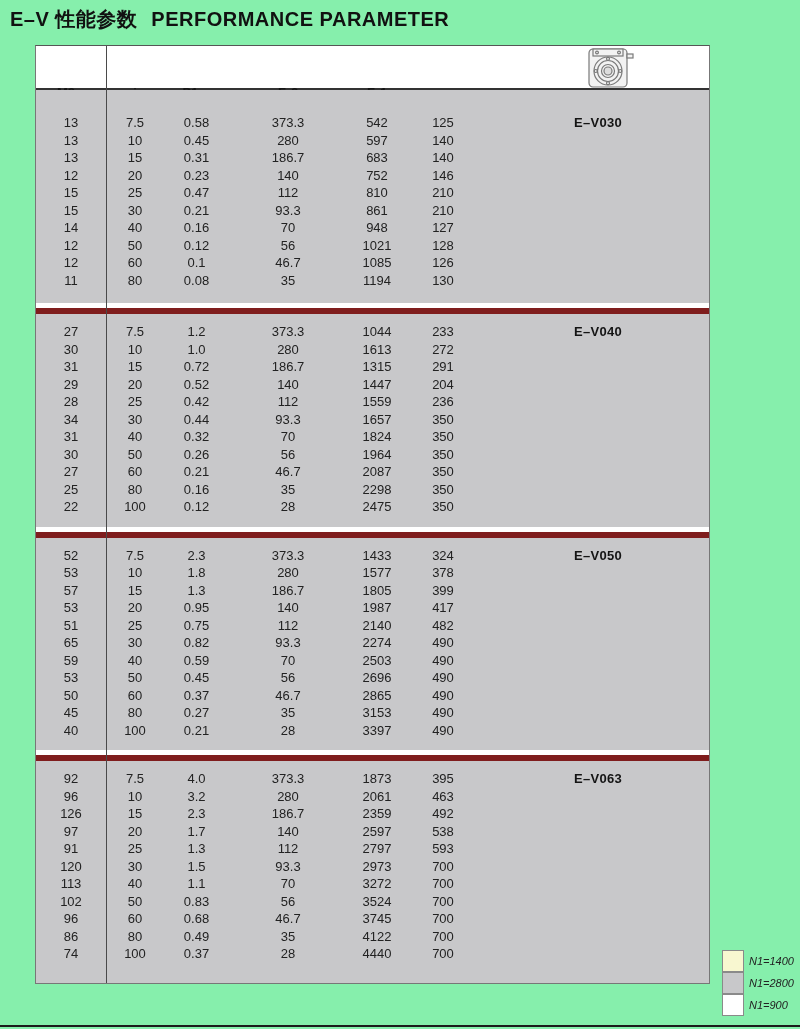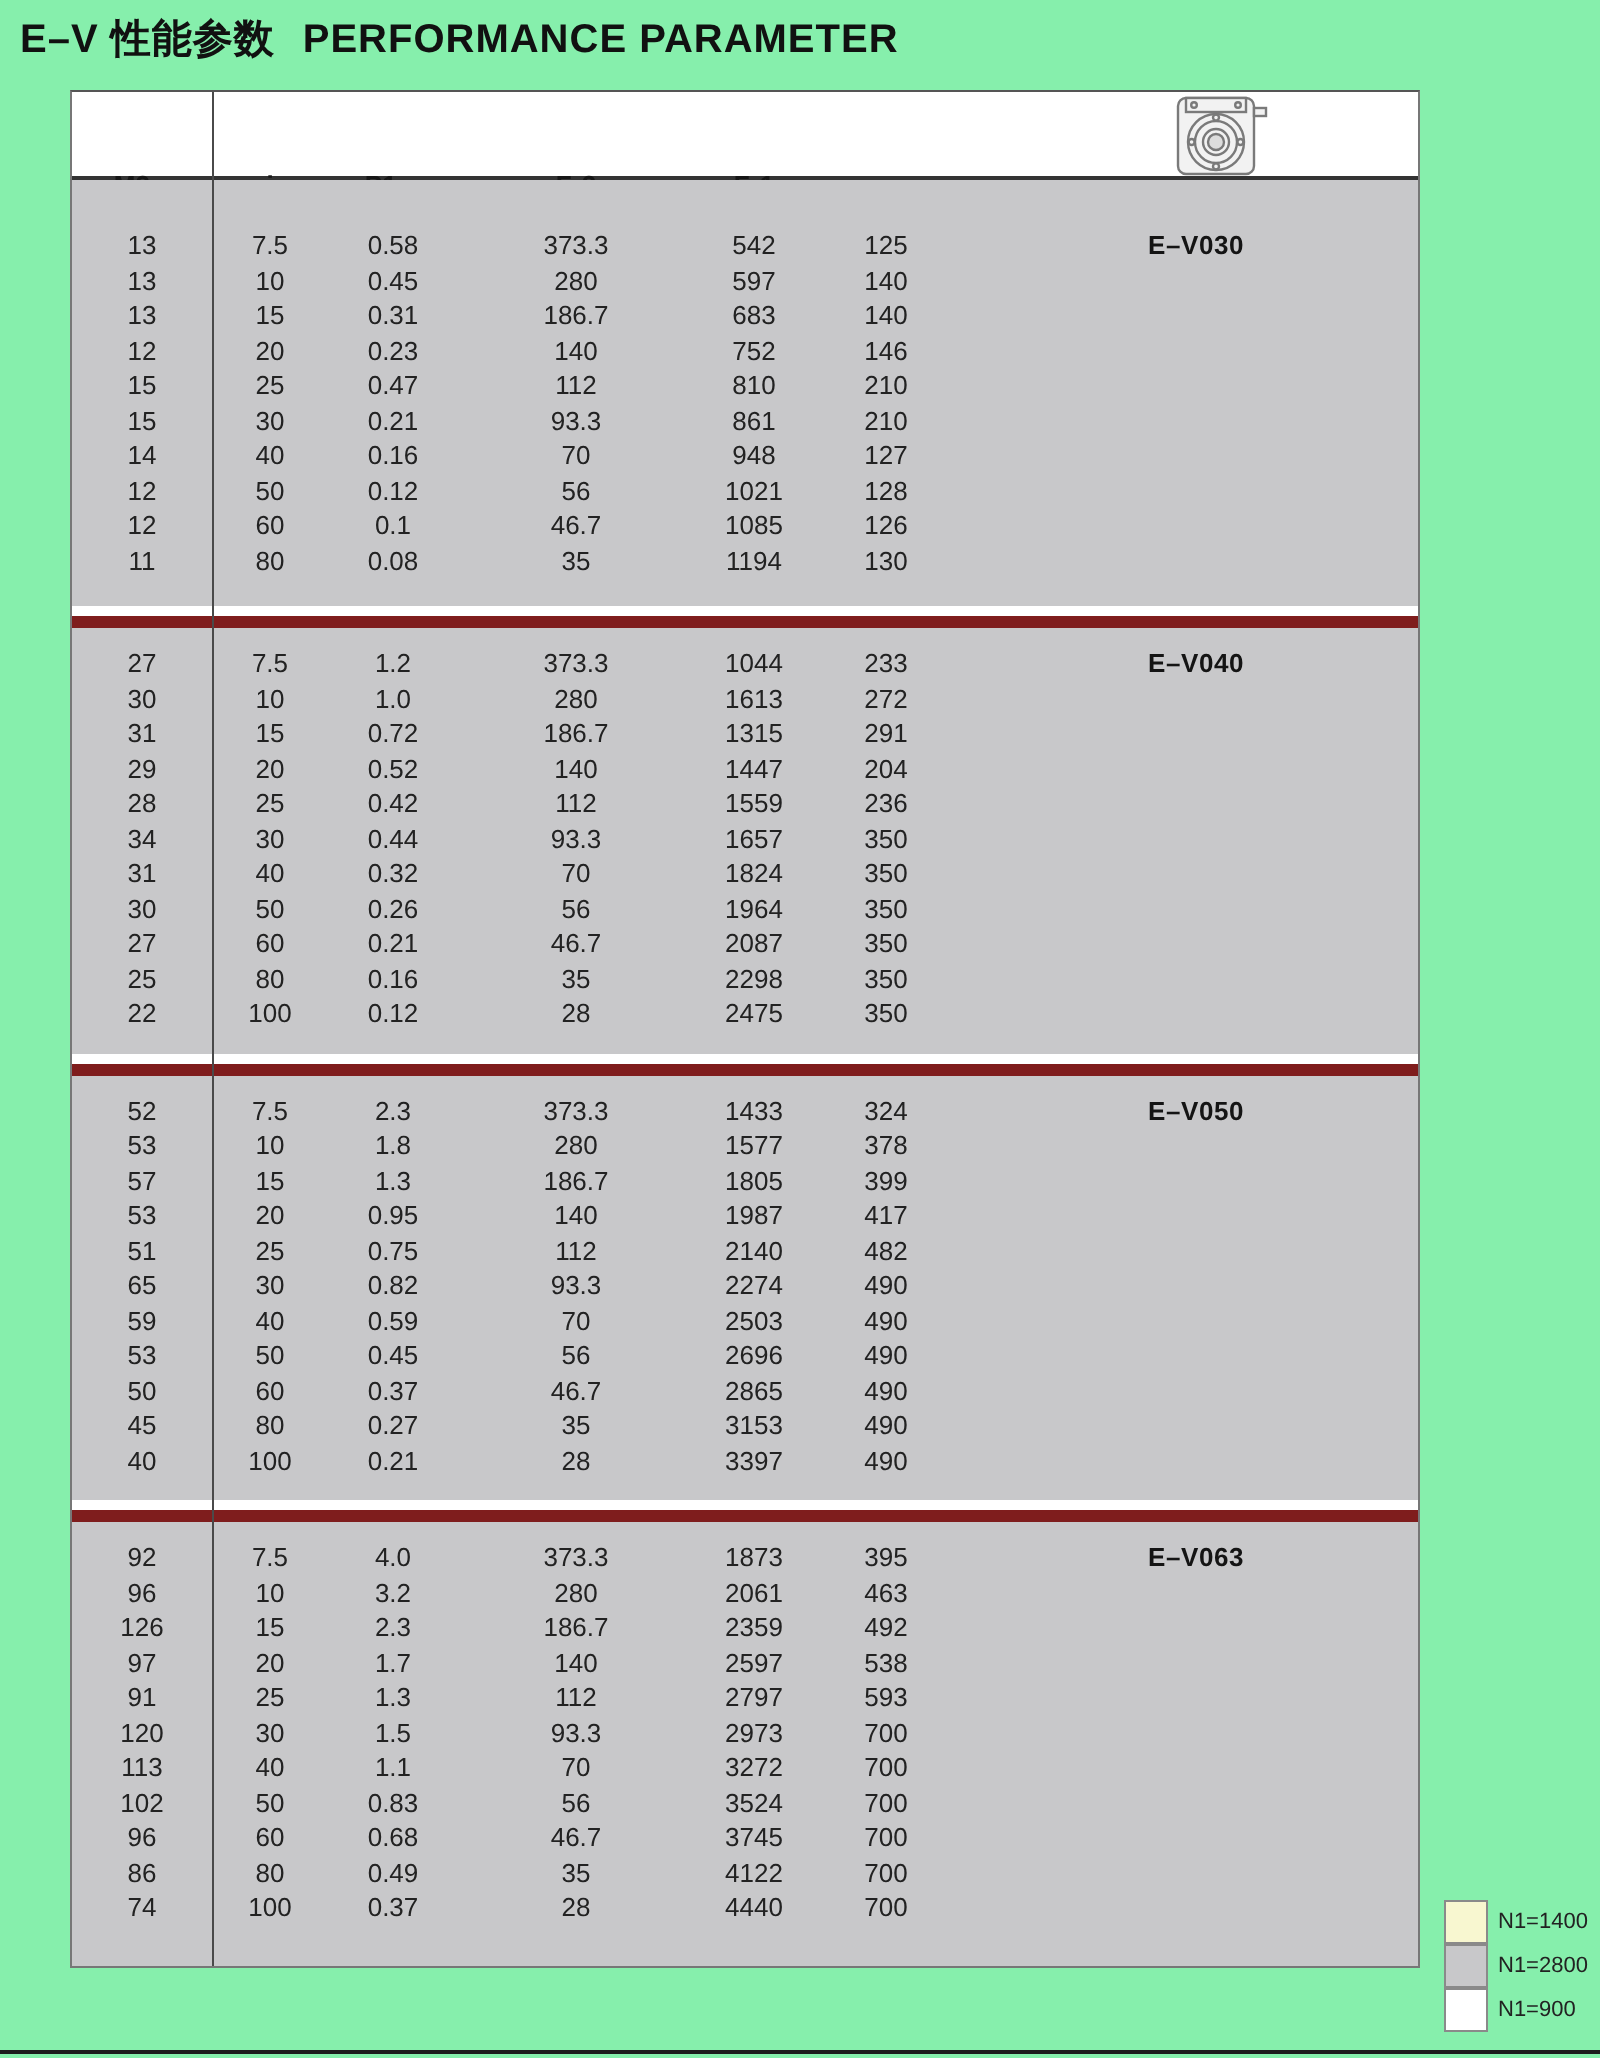--- a/index.html
+++ b/index.html
@@ -31,21 +31,21 @@
     line-height:17.5px; font-size:13px; color:#222; }
   .cell { text-align:center; }
   .cell.model { text-align:left; padding-left:95px; font-weight:bold; color:#141414;
     letter-spacing:0.3px; }
 
   .vline { position:absolute; left:70px; top:0; bottom:0; width:1px; background:#4a4a4a; z-index:2; }
 
   .legend { position:absolute; left:722px; top:950px; }
   .legend-item { display:flex; align-items:center; height:22px; }
   .legend-swatch { width:22px; height:22px; border:1px solid #8a8a8a; margin-top:-1px; flex:0 0 22px; }
-  .legend-label { font-size:11px; color:#222; margin-left:5px; white-space:nowrap; }
+  .legend-label { font-size:11px; color:#222; margin-left:5px; white-space:nowrap;font-style:italic; }
 
   .bottom-rule { position:absolute; left:0; right:0; top:1025px; height:2px; background:#1c1c1c; }
 
   svg .ln { stroke:#7a7a7a; stroke-width:1.2; fill:none; }
   svg .fl { stroke:#7a7a7a; stroke-width:1.2; fill:#f2f2f2; }
 </style>
 </head>
 <body>
 
 <div class="page">

